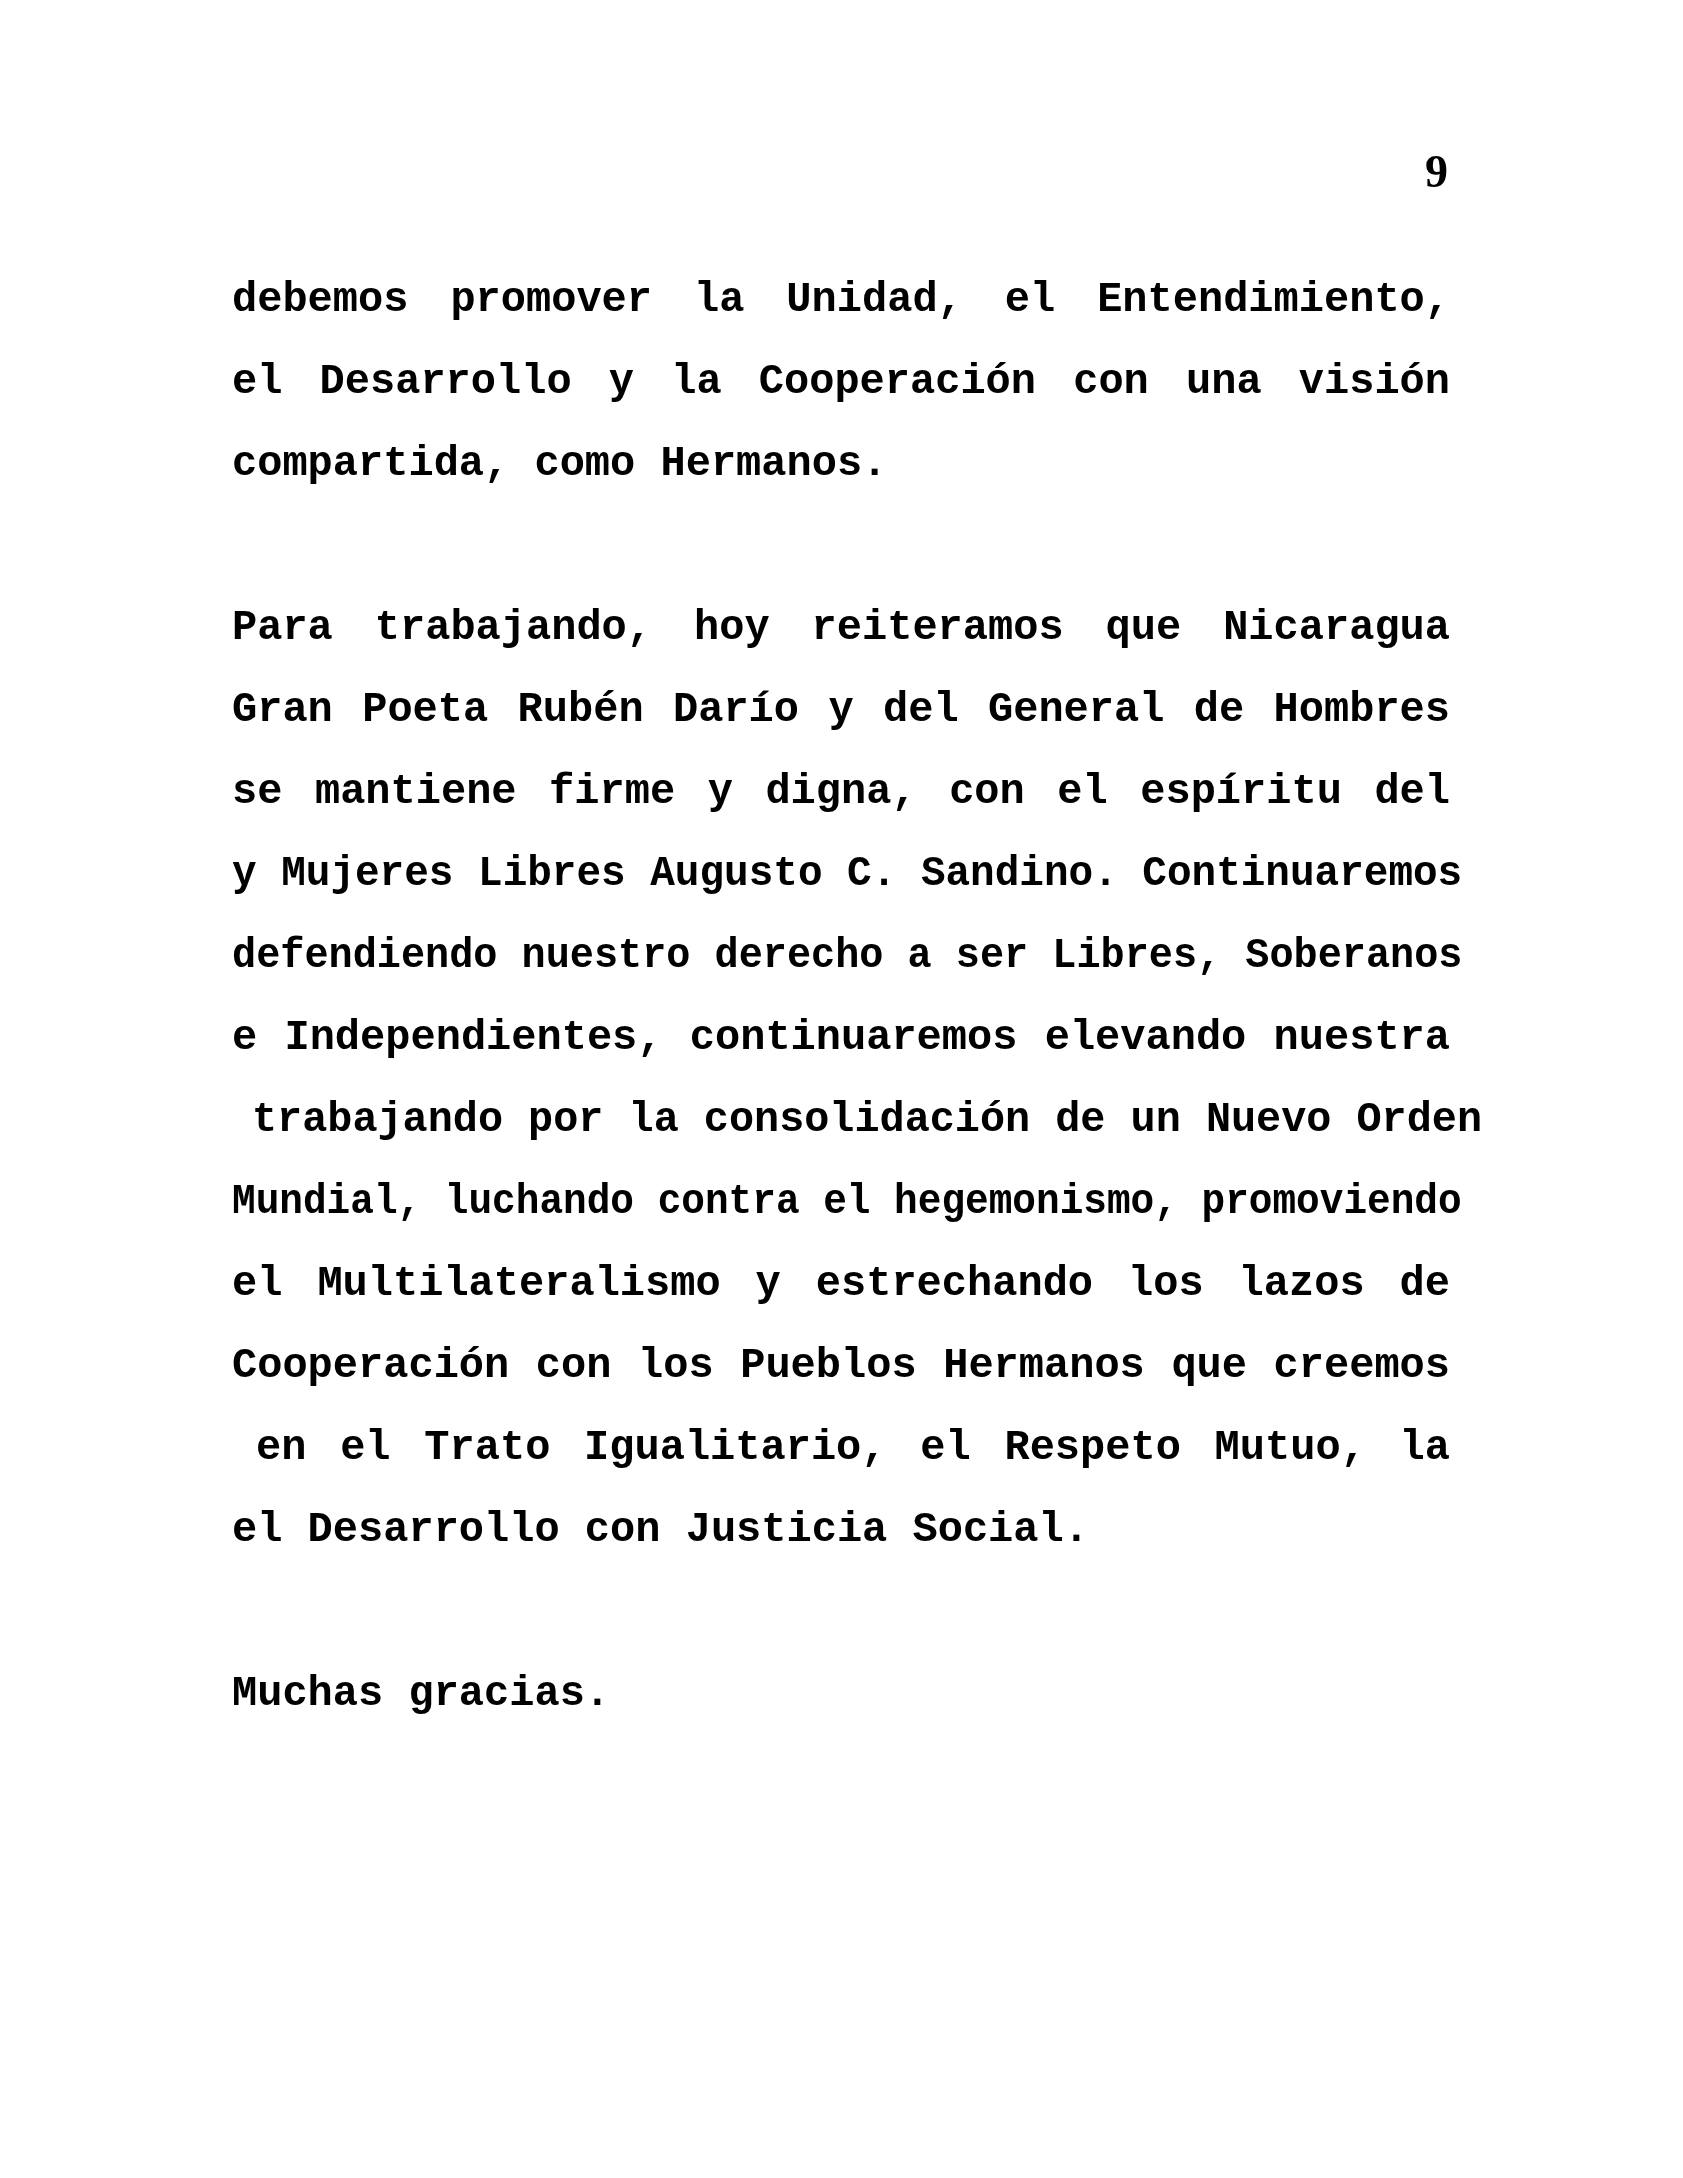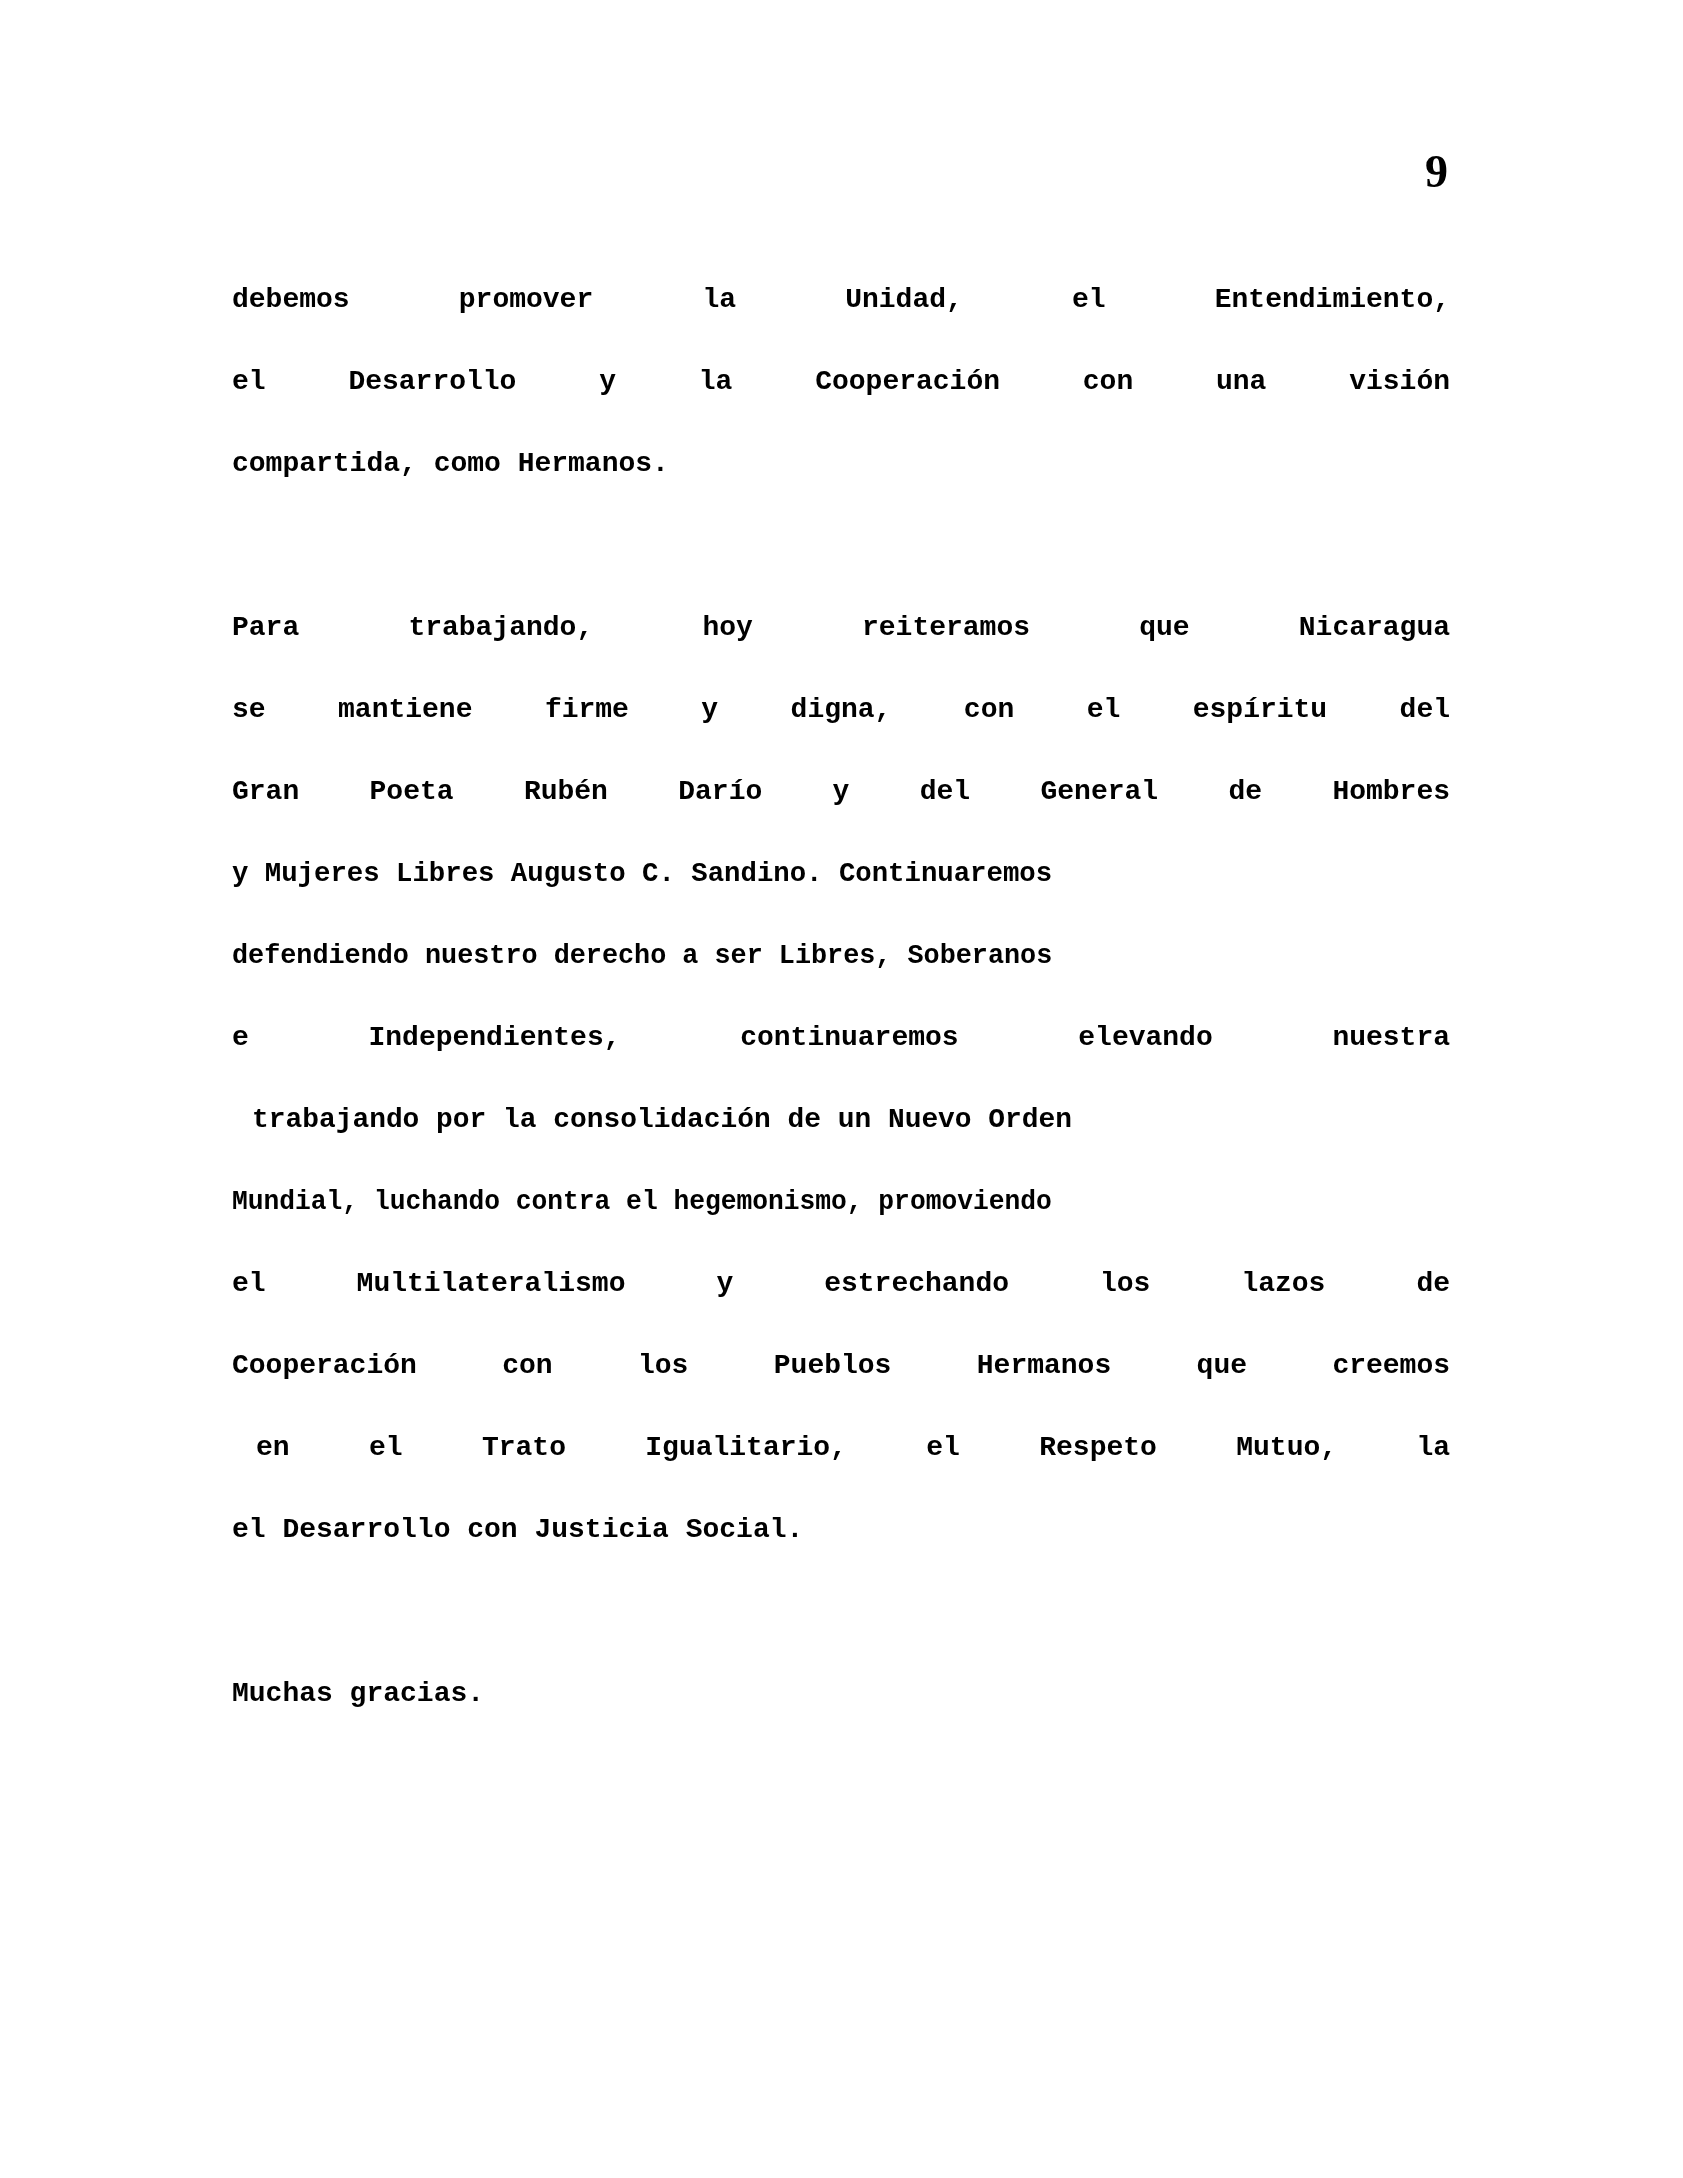--- a/index.html
+++ b/index.html
@@ -4,21 +4,21 @@
 <style>
   html, body { margin:0; padding:0; background:#ffffff; }
   body { width:1683px; height:2178px; position:relative; overflow:hidden; }
   .page-number {
     position:absolute; right:235px; top:149px;
     font-family:"Liberation Serif", serif; font-weight:bold; font-size:46px;
     color:#000; line-height:1;
   }
   .body-text {
     position:absolute; left:232px; top:259px; width:1218px;
-    font-family:"Liberation Mono", monospace; font-weight:bold; font-size:28px;
+    font-family:"Liberation Mono", monospace; font-weight:bold; font-size:42px;
     color:#000; line-height:82px;
   }
   .line {
     display:block; height:82px; white-space:nowrap;
     text-align:justify; text-align-last:justify;
   }
   .line.last { text-align:left; text-align-last:left; }
   .gap { height:82px; }
 </style>
 </head>
@@ -29,22 +29,22 @@
 
   <div class="body-text">
     <div>
       <span class="line" style="white-space: normal;">debemos promover la Unidad, el Entendimiento,</span>
       <span class="line" style="white-space: normal;">el Desarrollo y la Cooperación con una visión</span>
       <span class="line last" style="white-space: nowrap;">compartida, como Hermanos.</span>
     </div>
     <div class="gap"></div>
     <div>
       <span class="line" style="white-space: normal;">Para trabajando, hoy reiteramos que Nicaragua</span>
+      <span class="line" style="white-space: normal;">Gran Poeta Rubén Darío y del General de Hombres</span>
       <span class="line" style="white-space: normal;">se mantiene firme y digna, con el espíritu del</span>
-      <span class="line" style="white-space: normal;">Gran Poeta Rubén Darío y del General de Hombres</span>
       <div style="height: 82px; width: 1218px;"><span class="line" style="white-space: nowrap; display: inline-block; transform-origin: 0px 0px; width: 1247px; text-align: left; text-align-last: left; transform: scaleX(0.97619);">y Mujeres Libres Augusto C. Sandino. Continuaremos</span></div>
       <div style="height: 82px; width: 1218px;"><span class="line" style="white-space: nowrap; display: inline-block; transform-origin: 0px 0px; width: 1272px; text-align: left; text-align-last: left; transform: scaleX(0.957198);">defendiendo nuestro derecho a ser Libres, Soberanos</span></div>
       <span class="line" style="white-space: normal;">e Independientes, continuaremos elevando nuestra</span>
       <div style="height: 82px; width: 1218px; margin-left: 20px;"><span class="line" style="white-space: nowrap; display: inline-block; transform-origin: 0px 0px; width: 1223px; text-align: left; text-align-last: left; transform: scaleX(0.995951);">trabajando por la consolidación de un Nuevo Orden</span></div>
       <div style="height: 82px; width: 1218px;"><span class="line" style="white-space: nowrap; display: inline-block; transform-origin: 0px 0px; width: 1298px; text-align: left; text-align-last: left; transform: scaleX(0.938215);">Mundial, luchando contra el hegemonismo, promoviendo</span></div>
       <span class="line" style="white-space: normal;">el Multilateralismo y estrechando los lazos de</span>
       <span class="line" style="white-space: normal;">Cooperación con los Pueblos Hermanos que creemos</span>
       <span class="line" style="white-space: normal; margin-left: 24px;">en el Trato Igualitario, el Respeto Mutuo, la</span>
       <span class="line last" style="white-space: nowrap;">el Desarrollo con Justicia Social.</span>
     </div>

